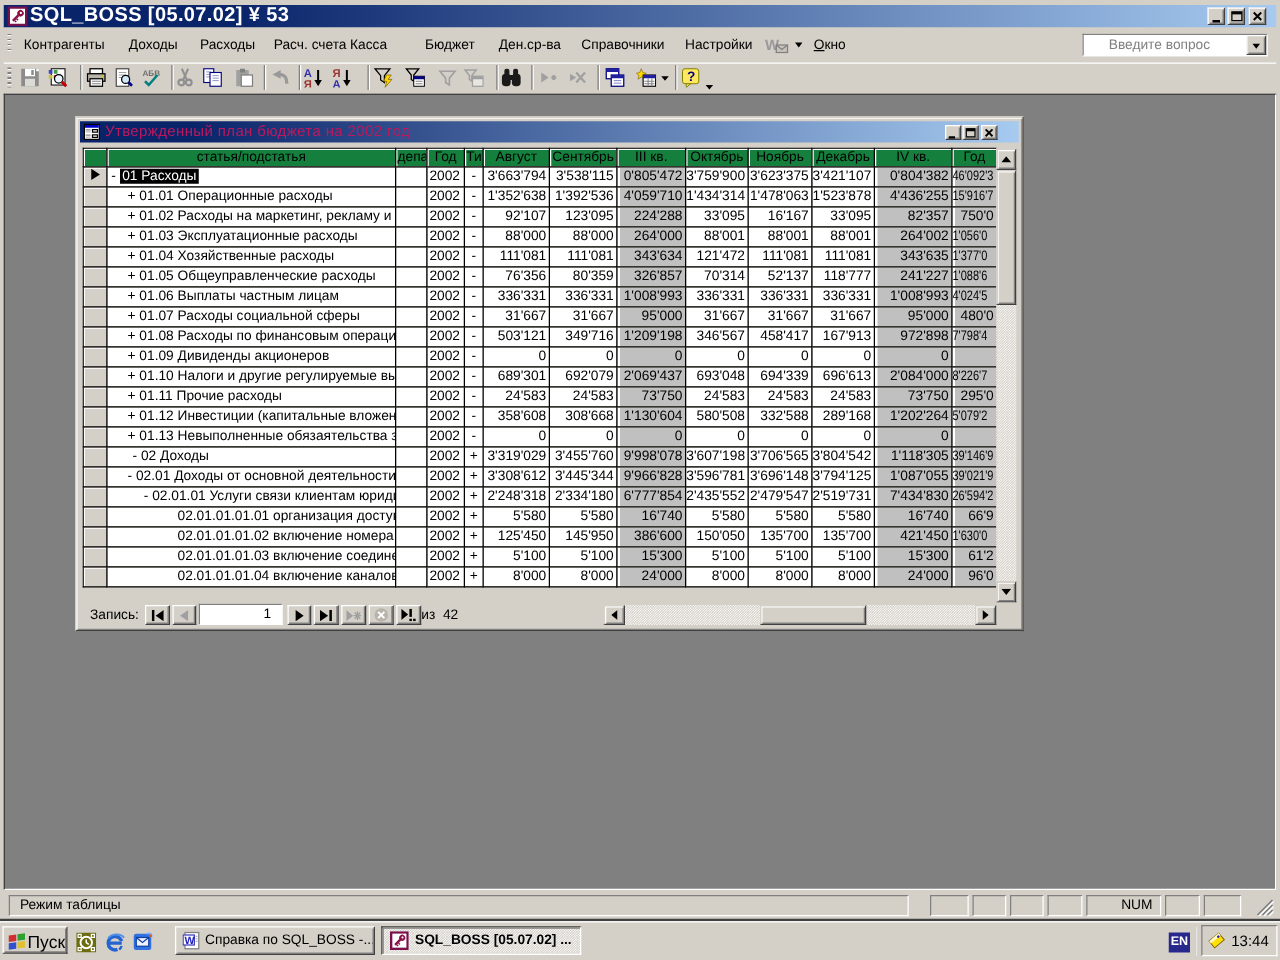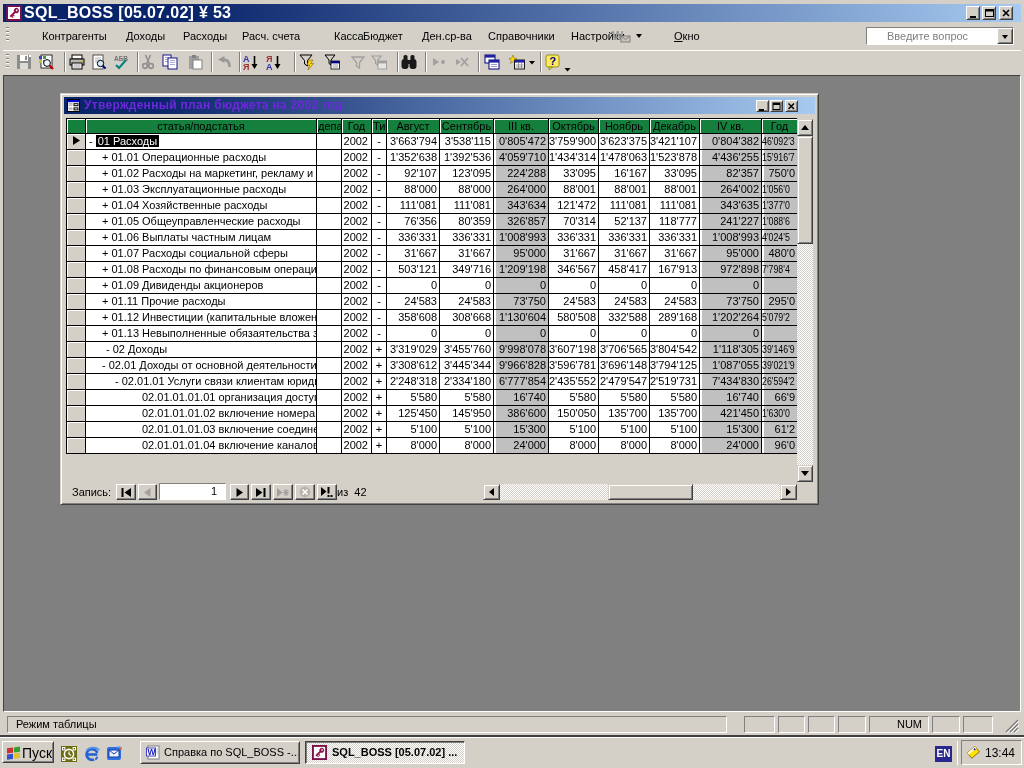--- a/index.html
+++ b/index.html
@@ -17,21 +17,21 @@
 #grid tr.hr th{height:15px;background:#15803d;box-shadow:inset 1px 1px 0 #fff;text-align:center;line-height:14px;}
 #grid td{background:#fff;}
 #grid td.rs{background:#D4D0C8;box-shadow:inset 1px 1px 0 #fff;text-align:center;}
 #grid td.gy{background:#C0C0C0;box-shadow:inset 2px 0 0 #fff;}
 #grid td.num{text-align:right;padding-right:2px;}
 #grid td.ctr{text-align:center;}
 #grid td.nm{text-align:left;}
 #grid .hl{background:#000;color:#fff;padding:0 2px;}
 .tbtn{position:absolute;width:16px;height:16px;top:54px;}
 .tsep{position:absolute;top:52px;width:2px;height:20px;border-left:1px solid #808080;border-right:1px solid #fff;}
-.mi{position:absolute;top:0;height:28px;line-height:28px;margin-left:23px;}
+.mi{position:absolute;top:0;height:28px;line-height:28px;}
 .navbtn{position:absolute;top:484px;height:16px;background:#D4D0C8;border:1px solid;border-color:#fff #404040 #404040 #fff;box-shadow:inset -1px -1px 0 #808080;display:flex;align-items:center;justify-content:center;}
 </style></head><body>
 <div class="abs" style="left:3px;top:4px;width:1018px;height:18px;background:linear-gradient(90deg,#0A246A 0%,#0A246A 18%,#A6CAF0 100%);"></div>
 <svg class="abs" style="left:6px;top:5px" width="16" height="16" viewBox="0 0 16 16">
 <rect x="0" y="0" width="16" height="16" fill="#7A0F4A"></rect>
 <rect x="0" y="0" width="16" height="16" fill="none" stroke="#28288C" stroke-width="1" stroke-dasharray="1,1"></rect>
 <rect x="2" y="2" width="12" height="12" fill="#fff"></rect>
 <g transform="rotate(45 8 8)">
       <circle cx="8" cy="4.6" r="2.6" fill="#8C1048"></circle>
       <circle cx="8" cy="4.2" r="0.9" fill="#fff"></circle>
@@ -50,21 +50,21 @@
     </svg></div>
 <div class="abs raised" style="left:999px;top:6px;width:14px;height:14px;"><svg width="12" height="12" viewBox="0 0 12 12">
       <path d="M3 3 L9 9 M9 3 L3 9" stroke="#000" stroke-width="1.6"></path>
     </svg></div>
 <div class="abs" style="left:3px;top:22px;width:1018px;height:28px;background:#D4D0C8;"></div>
 <div class="abs grip" style="left:6px;top:27px;height:16px;"></div>
 <div class="mi" style="left:19px;top:22px;">Контрагенты</div>
 <div class="mi" style="left:103px;top:22px;">Доходы</div>
 <div class="mi" style="left:160px;top:22px;">Расходы</div>
 <div class="mi" style="left:219px;top:22px;">Расч. счета</div>
-<div class="mi" style="left:311px;top:22px;text-align:right;">Касса</div>
+<div class="mi" style="left:280px;top:22px;text-align:right;">Касса</div>
 <div class="mi" style="left:340px;top:22px;">Бюджет</div>
 <div class="mi" style="left:399px;top:22px;">Ден.ср-ва</div>
 <div class="mi" style="left:465px;top:22px;">Справочники</div>
 <div class="mi" style="left:548px;top:22px;">Настройки</div>
 <div class="mi" style="left:651px;top:22px;"><u>О</u>кно</div>
 <svg class="abs" style="left:612px;top:29px" width="30" height="14" viewBox="0 0 30 14">
 <text x="0" y="11" font-size="12" font-weight="bold" fill="#9a9a9a" font-family="Liberation Serif">W</text>
 <rect x="9" y="7" width="9" height="6" fill="#c8c4bc" stroke="#808080"></rect>
     <path d="M9 7 L13.5 10.5 L18 7" fill="none" stroke="#808080"></path>
 <path d="M24 5 L30 5 L27 9 Z" fill="#000"></path>
@@ -217,21 +217,21 @@
 <rect x="1" y="1" width="11" height="2.2" fill="#0000C8"></rect>
 <rect x="6.5" y="4.2" width="5" height="3" fill="#000"></rect>
     <rect x="7.5" y="5.2" width="3" height="1" fill="#fff"></rect>
 <rect x="6.5" y="8.4" width="5" height="3" fill="#000"></rect>
     <rect x="7.5" y="9.4" width="3" height="1" fill="#fff"></rect>
 <rect x="1.5" y="4.4" width="4" height="1" fill="#888"></rect>
     <rect x="1.5" y="6" width="4" height="1" fill="#bbb"></rect>
 <rect x="1.5" y="8.6" width="4" height="1" fill="#888"></rect>
     <rect x="1.5" y="10.2" width="4" height="1" fill="#bbb"></rect>
 </svg>
-<div class="abs" style="left:84px;top:97px;height:17px;line-height:17px;color:#6d28d9;font-weight:bold;font-size:12px;letter-spacing:0.3px;">Утвержденный план бюджета на 2002 год</div>
+<div class="abs" style="left:84px;top:97px;height:17px;line-height:17px;color:#be185d;font-weight:normal;font-size:12px;letter-spacing:0.3px;">Утвержденный план бюджета на 2002 год</div>
 <div class="abs raised" style="left:756px;top:100px;width:13px;height:12px;"><svg width="11" height="10" viewBox="0 0 11 10">
       <rect x="2" y="8" width="5" height="2" fill="#000"></rect>
     </svg></div>
 <div class="abs raised" style="left:770px;top:100px;width:13px;height:12px;"><svg width="11" height="10" viewBox="0 0 11 10">
       <rect x="2" y="2" width="7" height="6.5" fill="none" stroke="#000" stroke-width="1"></rect>
       <rect x="2" y="2" width="7" height="2" fill="#000"></rect>
     </svg></div>
 <div class="abs raised" style="left:785px;top:100px;width:13px;height:12px;"><svg width="11" height="10" viewBox="0 0 11 10">
       <path d="M2.5 2.5 L8 8 M8 2.5 L2.5 8" stroke="#000" stroke-width="1.5"></path>
     </svg></div>
@@ -415,20 +415,35 @@
           <td class="num">0</td>
           <td class="num gy">0</td>
           <td class="num">0</td>
           <td class="num">0</td>
           <td class="num">0</td>
           <td class="num gy">0</td>
           <td class="gy num"></td>
         </tr>
         <tr>
           <td class="rs"></td>
+          <td class="nm" style="padding-left:16px">+ 01.10 Налоги и другие регулируемые вы</td>
+          <td class="nm"></td>
+          <td class="num" style="padding-right:3px">2002</td>
+          <td class="ctr">-</td>
+          <td class="num">689'301</td>
+          <td class="num">692'079</td>
+          <td class="num gy">2'069'437</td>
+          <td class="num">693'048</td>
+          <td class="num">694'339</td>
+          <td class="num">696'613</td>
+          <td class="num gy">2'084'000</td>
+          <td class="gy num"><span style="display:inline-block;transform:scaleX(0.8);transform-origin:0 50%;">8'226'7</span></td>
+        </tr>
+        <tr>
+          <td class="rs"></td>
           <td class="nm" style="padding-left:16px">+ 01.11 Прочие расходы</td>
           <td class="nm"></td>
           <td class="num" style="padding-right:3px">2002</td>
           <td class="ctr">-</td>
           <td class="num">24'583</td>
           <td class="num">24'583</td>
           <td class="num gy">73'750</td>
           <td class="num">24'583</td>
           <td class="num">24'583</td>
           <td class="num">24'583</td>

